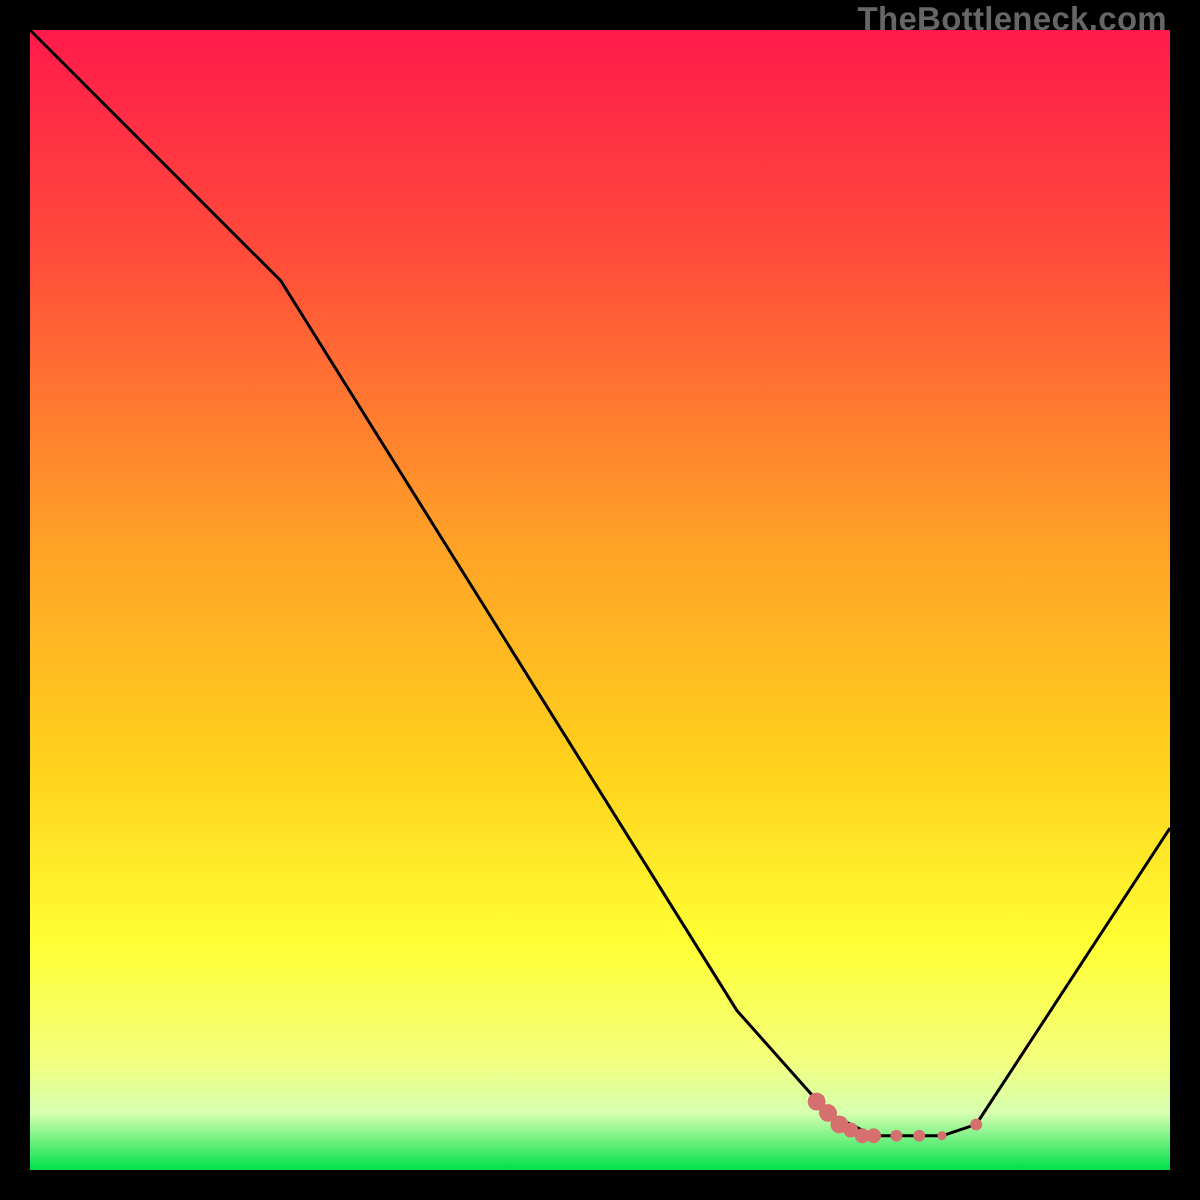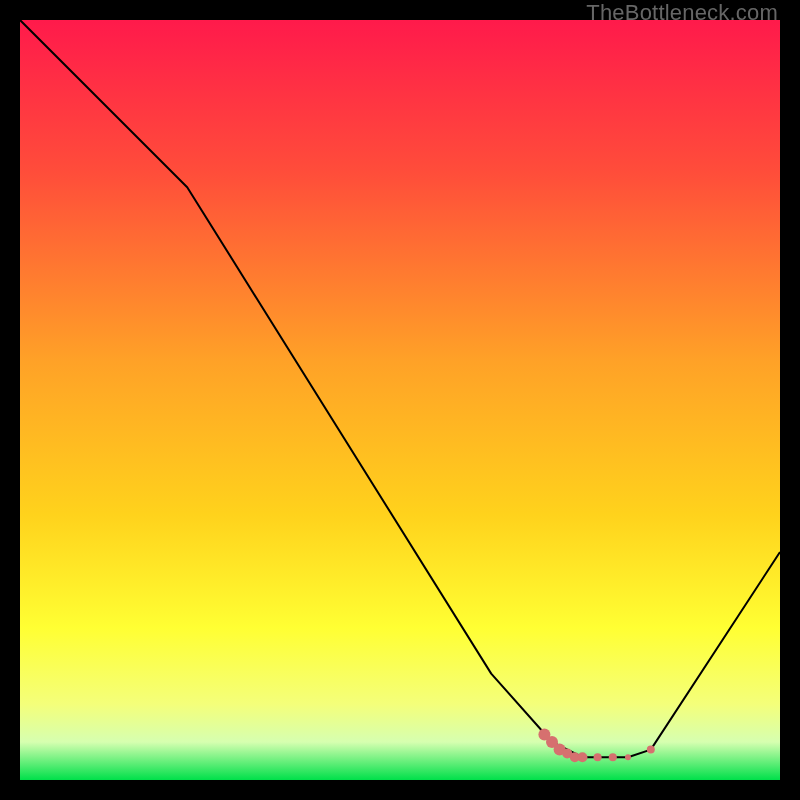--- a/index.html
+++ b/index.html
@@ -25,21 +25,21 @@
     top: 0;
     width: 760px;
     height: 760px;
   }
   .watermark {
     position: absolute;
     top: 0px;
     right: 22px;
     color: #666;
     font-size: 22px;
-    font-weight: 400;
+    font-weight: 700;
     letter-spacing: 0.2px;
     user-select: none;
   }
   svg { display: block; }
 </style>
 </head>
 <body>
 
 <div class="watermark">TheBottleneck.com</div>
 

